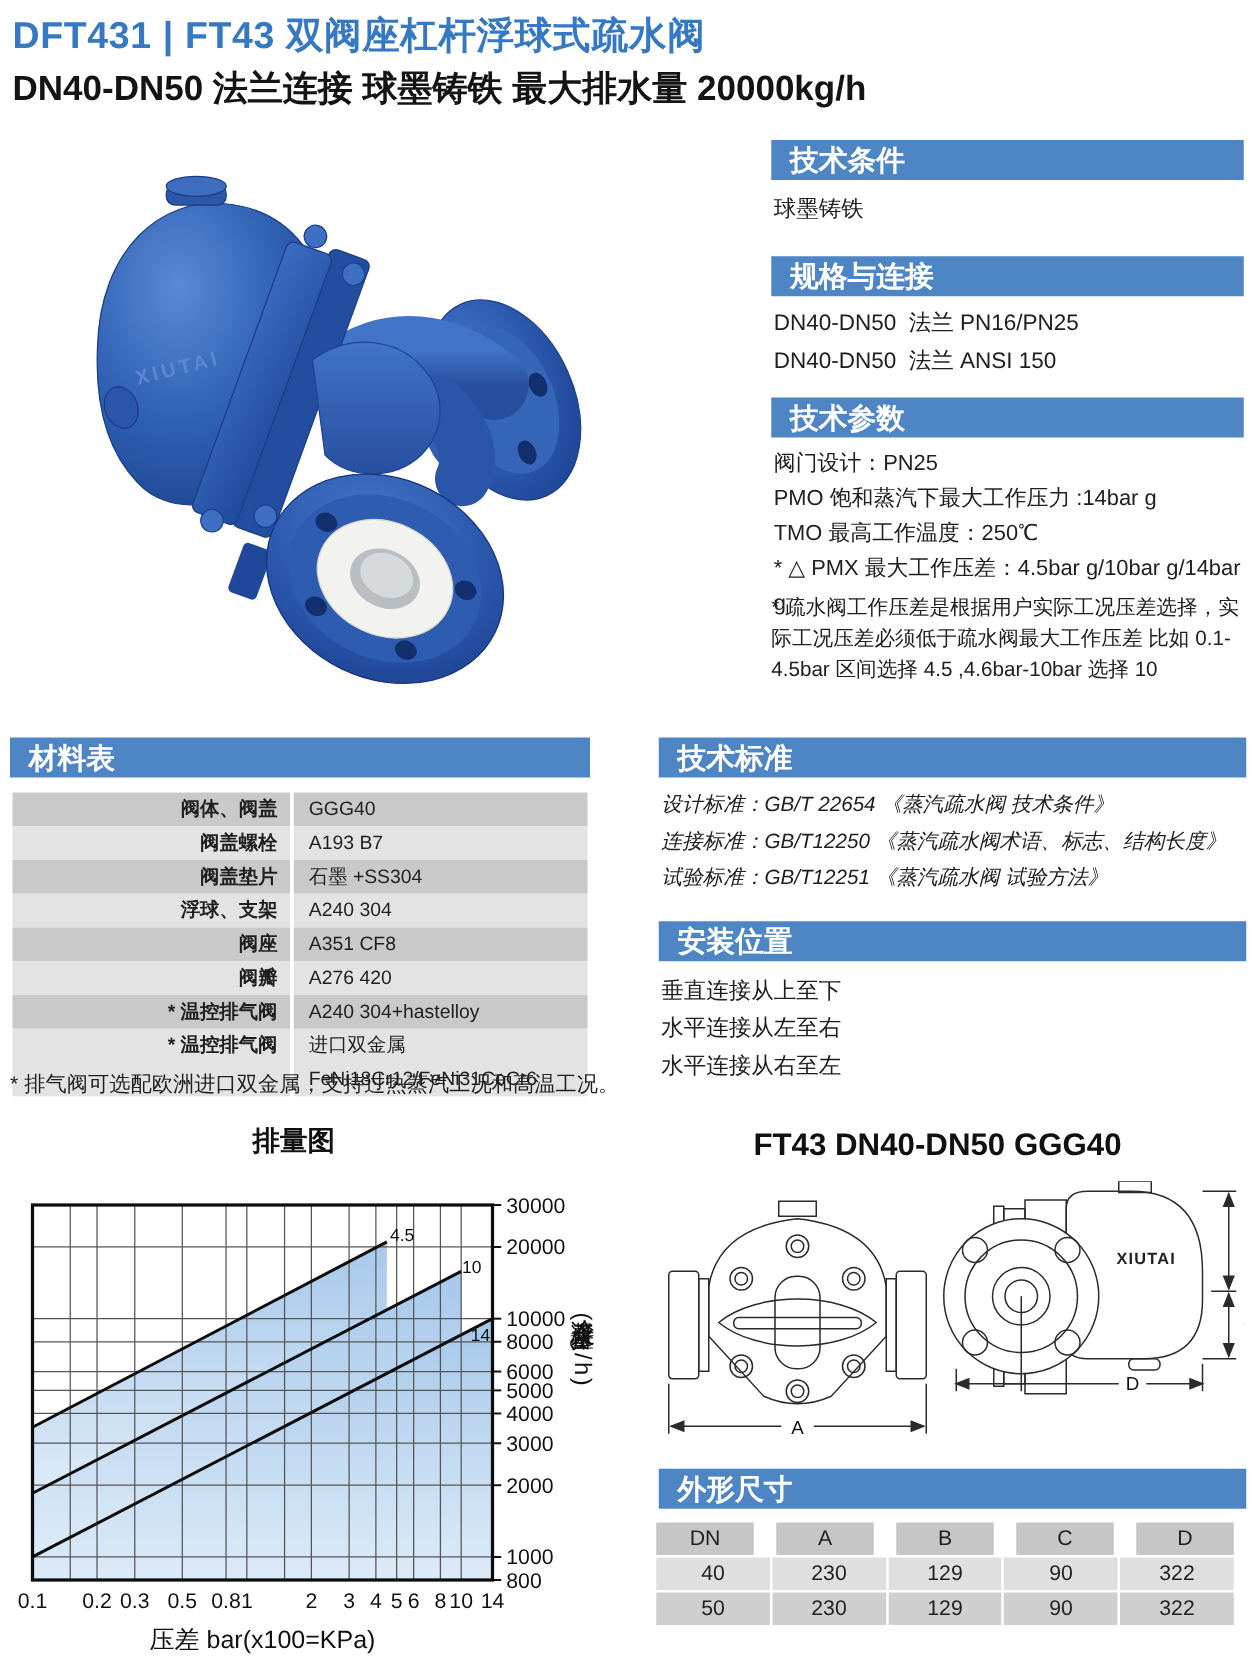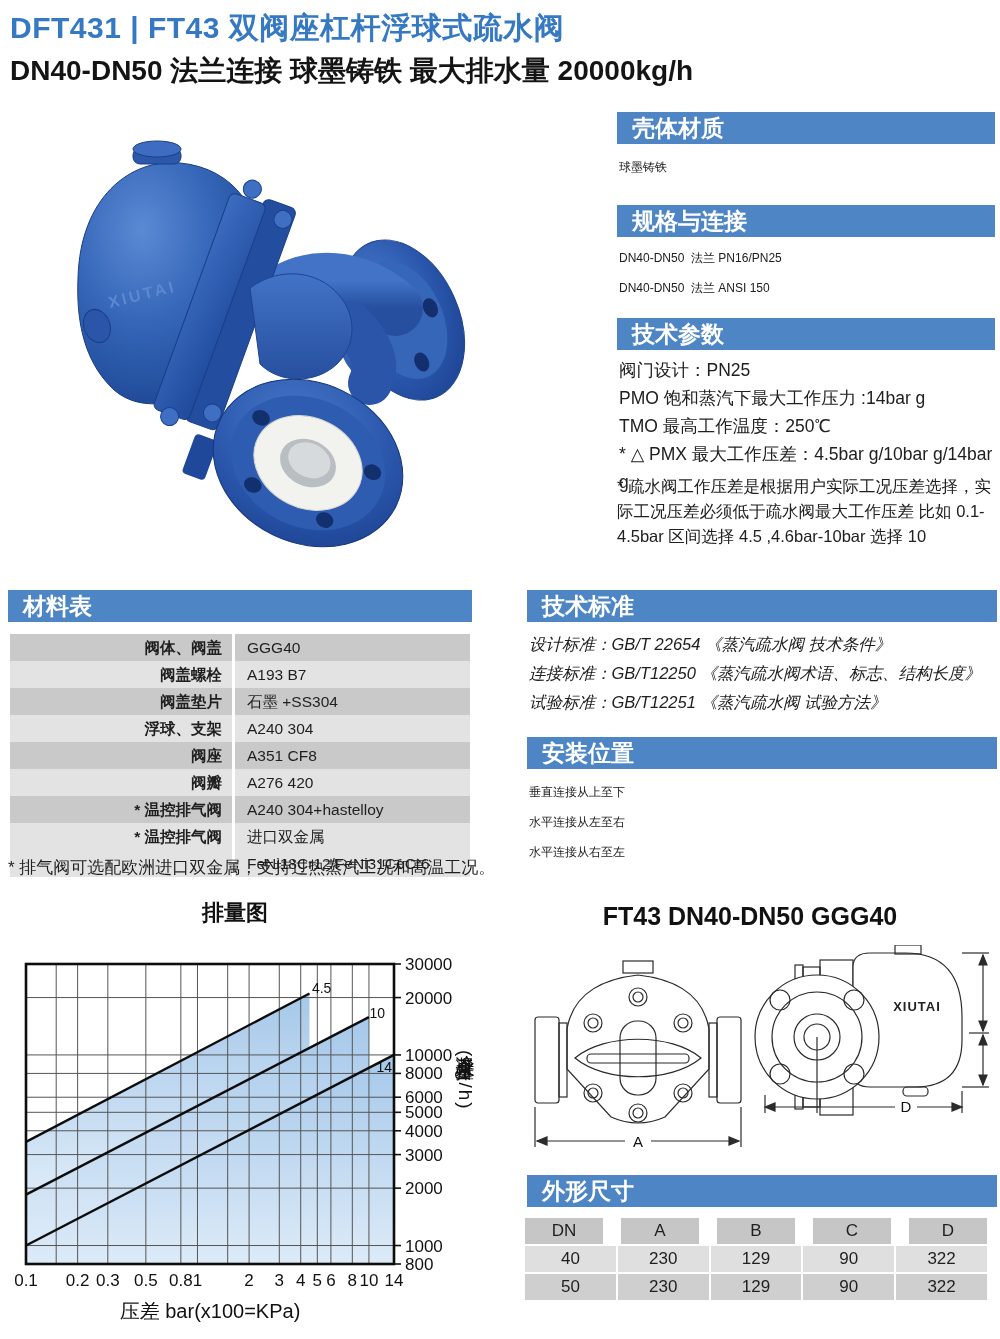--- a/index.html
+++ b/index.html
@@ -3,21 +3,21 @@
 <meta charset="utf-8">
 <style>
   html,body{margin:0;padding:0;background:#fff;}
   #page{position:relative;width:1000px;height:1339px;background:#fff;overflow:hidden;
         font-family:"Liberation Sans",sans-serif;color:#1f1f1f;}
   .abs{position:absolute;}
   #page-title{left:10px;top:8px;font-size:30px;font-weight:bold;color:#3679C3;letter-spacing:0.5px;}
   #page-subtitle{left:10px;top:52px;font-size:28px;font-weight:bold;color:#141414;}
   .secbar{background:#4E86C5;color:#fff;font-weight:bold;font-size:23px;height:32px;line-height:32px;
           padding-left:15px;box-sizing:border-box;}
-  .txt-line{font-size:12px;line-height:30px;color:#202020;white-space:pre-wrap;}
+  .txt-line{font-size:18px;line-height:30px;color:#202020;white-space:pre-wrap;}
   .txt-line.small{font-size:17.5px;line-height:28px;}
   .txt-line.std{font-size:16.5px;line-height:29px;}
   .note{font-size:16.5px;line-height:25px;color:#202020;}
   
   #materials-table{width:460px;}
   .matrow{display:grid;grid-template-columns:222px 1fr;column-gap:3px;height:27px;line-height:27px;font-size:15.5px;}
   .matrow .c0{text-align:right;padding-right:10px;font-weight:600;}
   .matrow .c1{padding-left:12px;}
   #materials-table .matrow:nth-child(odd) div{background:#C9C9C9;}
   #materials-table .matrow:nth-child(even) div{background:#E3E3E3;}
@@ -105,21 +105,21 @@
       <ellipse cx="-62" cy="-20" rx="9" ry="7.5" fill="#12306e"></ellipse>
       <ellipse cx="62" cy="-20" rx="9" ry="7.5" fill="#12306e"></ellipse>
       <ellipse cx="-40" cy="44" rx="9" ry="7.5" fill="#12306e"></ellipse>
       <ellipse cx="40" cy="44" rx="9" ry="7.5" fill="#12306e"></ellipse>
       <ellipse rx="56" ry="45" fill="#f2f2ee" stroke="#d8d8d2"></ellipse>
       <ellipse rx="29" ry="23" fill="#b9bec3"></ellipse>
       <ellipse cy="-3" rx="22" ry="17" fill="#d7dadd"></ellipse>
     </g>
   </svg>
 
-  <div class="abs secbar" style="left:617px;top:112px;width:378px;">壳体材质</div>
+  <div class="abs secbar" style="left:617px;top:112px;width:378px;">技术条件</div>
   <div class="abs" style="left:619px;top:152px;width:376px;">
       <div class="txt-line">球墨铸铁</div>
     </div>
 
   <div class="abs secbar" style="left:617px;top:205px;width:378px;">规格与连接</div>
   <div class="abs" style="left:619px;top:243px;width:376px;">
       <div class="txt-line">DN40-DN50  法兰 PN16/PN25</div>
       <div class="txt-line">DN40-DN50  法兰 ANSI 150</div>
     </div>
 

